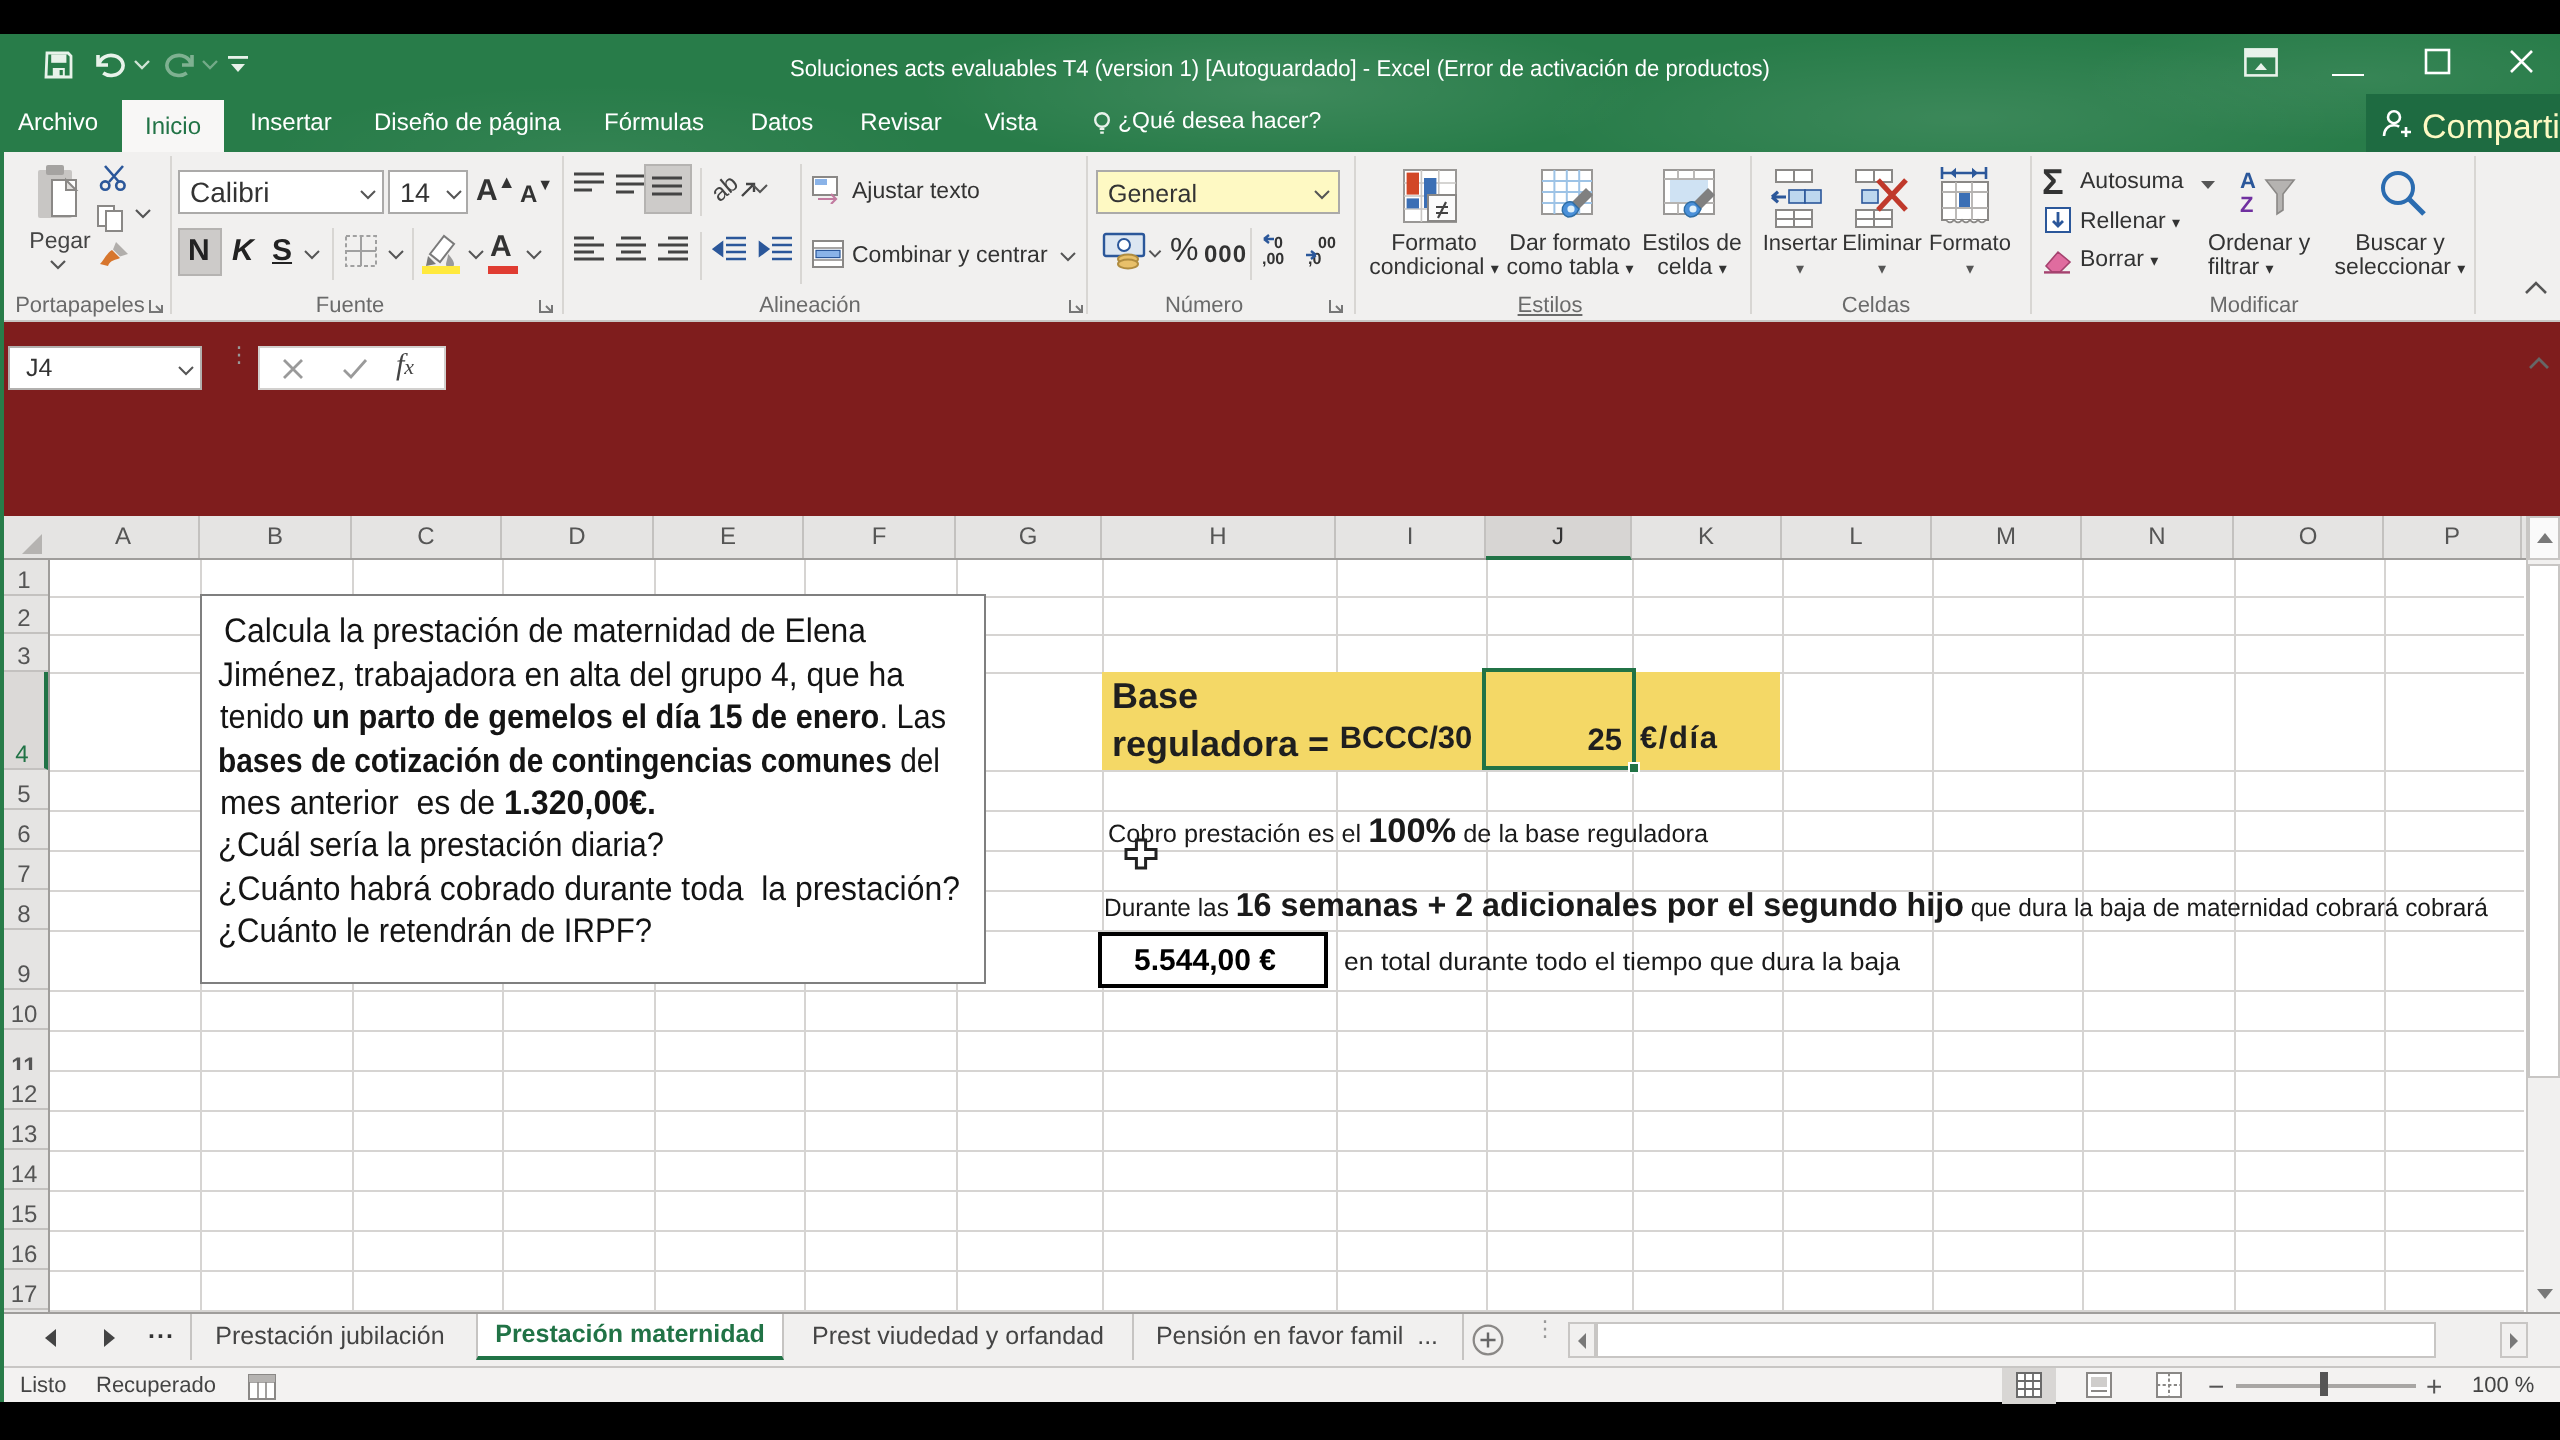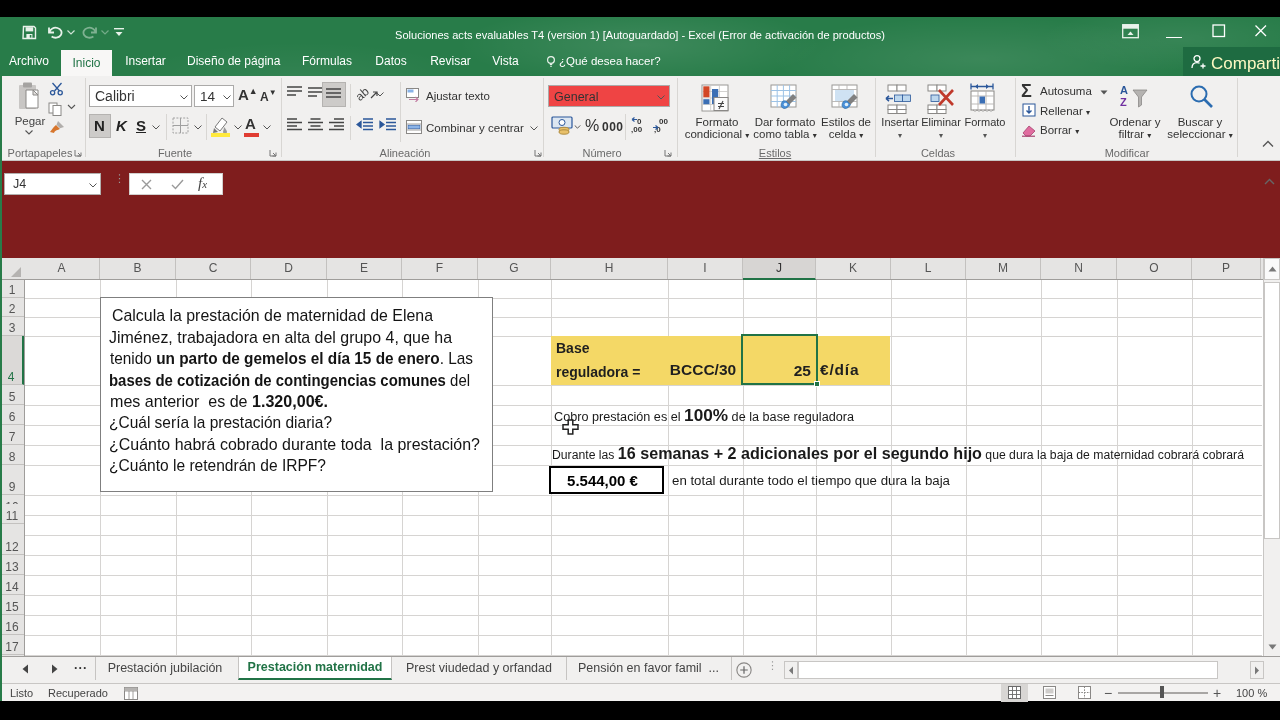--- a/index.html
+++ b/index.html
@@ -244,21 +244,21 @@
   <div class="abs rbtxt" style="left:426px;top:46px;">Combinar y centrar</div>
   <svg class="abs" style="left:530px;top:50px" width="8" height="5" viewBox="0 0 8 5">
       <path d="M0.5 0.5 L4 4 L7.5 0.5" fill="none" stroke="#555" stroke-width="1"></path>
     </svg>
   <div class="glabel" style="left:360px;width:90px;">Alineación</div>
   <svg class="launch" style="left:533px;" width="10" height="10" viewBox="0 0 10 10">
       <path d="M2 2 v6 h6 M5 5 l3 3 M8 4.5 v3.5 h-3.5" stroke="#777" fill="none" stroke-width="1"></path>
     </svg>
   <div class="gsep" style="left:543px;"></div>
 
-  <div class="abs" style="left:548px;top:9px;width:122px;height:22px;background:#ef4444;border:1px solid #abaaa9;">
+  <div class="abs" style="left:548px;top:9px;width:122px;height:22px;background:#fef9c3;border:1px solid #abaaa9;">
     <span class="abs" style="left:5px;top:4px;font-size:12.5px;color:#333;">General</span>
     <svg class="abs" style="left:108px;top:9px" width="8" height="5" viewBox="0 0 8 5">
         <path d="M0.5 0.5 L4 4 L7.5 0.5" fill="none" stroke="#555" stroke-width="1"></path>
       </svg>
   </div>
   <svg class="abs" style="left:551px;top:39px" width="24" height="20" viewBox="0 0 24 20">
     <rect x="1" y="2" width="20" height="11" rx="1" fill="#dce6f1" stroke="#2b579a" stroke-width="1.2"></rect>
     <circle cx="11" cy="7.5" r="3" fill="#fff" stroke="#2b579a"></circle>
     <ellipse cx="13" cy="14.5" rx="5" ry="2.2" fill="#e8c06a" stroke="#b08c3f"></ellipse>
     <ellipse cx="13" cy="17" rx="5" ry="2.2" fill="#e8c06a" stroke="#b08c3f"></ellipse>
@@ -363,21 +363,21 @@
   <svg class="abs" style="left:1021px;top:47px" width="16" height="14" viewBox="0 0 16 14">
     <path d="M2 10 l6-7 6 5 -5 5 -4 0 z" fill="#e06c9f" stroke="#a5426f" stroke-width="0.8"></path>
     <path d="M1 13.2 h13" stroke="#a5426f" stroke-width="1.2"></path>
   </svg>
   <div class="abs rbtxt" style="left:1040px;top:48px;">Borrar <span style="font-size:8px;">▾</span></div>
   <svg class="abs" style="left:1120px;top:8px" width="30" height="26" viewBox="0 0 30 26">
     <text x="0" y="10" font-size="11" font-weight="bold" fill="#2b579a">A</text>
     <text x="0" y="22" font-size="11" font-weight="bold" fill="#7030a0">Z</text>
     <path d="M13 6 h14 l-5.5 7 v8 l-3 2 v-10 z" fill="#b5b3b1" stroke="#8a8886" stroke-width="0.8"></path>
   </svg>
-  <div class="abs rbtxt" style="left:1104px;top:40px;width:62px;text-align:center;">Ordenar y<br>filtrar <span style="font-size:8px;">▾</span></div>
+  <div class="abs rbtxt" style="left:1104px;top:40px;width:62px;">Ordenar y<br>filtrar <span style="font-size:8px;">▾</span></div>
   <svg class="abs" style="left:1188px;top:8px" width="26" height="26" viewBox="0 0 26 26">
     <circle cx="11" cy="10" r="7.5" fill="none" stroke="#2b6cb0" stroke-width="2"></circle>
     <path d="M16.5 15.5 L24 23" stroke="#2b6cb0" stroke-width="2.6"></path>
   </svg>
   <div class="abs rbtxt" style="left:1165px;top:40px;width:70px;text-align:center;">Buscar y<br>seleccionar <span style="font-size:8px;">▾</span></div>
   <div class="glabel" style="left:1082px;width:90px;">Modificar</div>
   <div class="gsep" style="left:1237px;"></div>
   <svg class="abs" style="left:1262px;top:64px" width="12" height="8" viewBox="0 0 12 8">
       <path d="M1 6.5 L6 1.5 L11 6.5" fill="none" stroke="#555" stroke-width="1.3"></path>
     </svg>
@@ -429,21 +429,21 @@
     <div class="rh" style="top:0px;height:18px;">1</div>
     <div class="rh" style="top:18px;height:19px;">2</div>
     <div class="rh" style="top:37px;height:18.5px;">3</div>
     <div class="rh" style="top:55.5px;height:49.5px;background:#dbd9d7;color:#217346;border-right:2px solid #217346;">4</div>
     <div class="rh" style="top:105px;height:20px;">5</div>
     <div class="rh" style="top:125px;height:20px;">6</div>
     <div class="rh" style="top:145px;height:20px;">7</div>
     <div class="rh" style="top:165px;height:20px;">8</div>
     <div class="rh" style="top:185px;height:30px;">9</div>
     <div class="rh" style="top:215px;height:20px;">10</div>
-    <div class="rh" style="top:224px;height:20px;">11</div>
+    <div class="rh" style="top:241px;height:20px;font-weight:bold;">11</div>
     <div class="rh" style="top:255px;height:19.5px;">12</div>
     <div class="rh" style="top:274.5px;height:20px;">13</div>
     <div class="rh" style="top:294.5px;height:20px;">14</div>
     <div class="rh" style="top:314.5px;height:20px;">15</div>
     <div class="rh" style="top:334.5px;height:20px;">16</div>
     <div class="rh" style="top:354.5px;height:20px;">17</div>
   </div>
 
   <div class="gl-v" style="left:100px;height:376px;"></div>
   <div class="gl-v" style="left:176px;height:376px;"></div>
@@ -474,21 +474,21 @@
   <div class="gl-h" style="top:277px;width:1237px;"></div>
   <div class="gl-h" style="top:296.5px;width:1237px;"></div>
   <div class="gl-h" style="top:316.5px;width:1237px;"></div>
   <div class="gl-h" style="top:336.5px;width:1237px;"></div>
   <div class="gl-h" style="top:356.5px;width:1237px;"></div>
   <div class="gl-h" style="top:376.5px;width:1237px;"></div>
   <div class="gl-h" style="top:396.5px;width:1237px;"></div>
 </div>
 
 <div class="abs" style="left:551px;top:336px;width:339px;height:49px;background:#f4d866;"></div>
-<div class="abs" style="left:556px;top:336px;width:115px;font-size:14px;font-weight:bold;color:#1f1f1f;line-height:24px;">Base<br>reguladora =</div>
+<div class="abs" style="left:556px;top:336px;width:115px;font-size:18px;font-weight:bold;color:#1f1f1f;line-height:24px;">Base<br>reguladora =</div>
 <div class="abs" style="left:667px;top:361px;width:72px;text-align:center;font-size:15.5px;font-weight:bold;color:#1f1f1f;">BCCC/30</div>
 <div class="abs" style="left:745px;top:362px;width:66px;text-align:right;font-size:15.5px;font-weight:bold;color:#1f1f1f;">25</div>
 <div class="abs" style="left:820px;top:361px;font-size:15.5px;font-weight:bold;color:#1f1f1f;letter-spacing:0.8px;">€/día</div>
 
 <div class="abs" style="left:741px;top:334px;width:77px;height:51px;border:2px solid #217346;"></div>
 <div class="abs" style="left:814px;top:381px;width:6px;height:6px;background:#217346;border:1px solid #fff;"></div>
 
 <div class="abs" style="left:100px;top:297px;width:393px;height:195px;background:#fff;border:1px solid #7f7f7f;"></div>
 <div class="tline" id="tl1" style="left:112px;top:306px;transform:scaleX(0.9357);">Calcula la prestación de maternidad de Elena</div>
 <div class="tline" id="tl2" style="left:109px;top:327.5px;transform:scaleX(0.9378);">Jiménez, trabajadora en alta del grupo 4, que ha</div>

